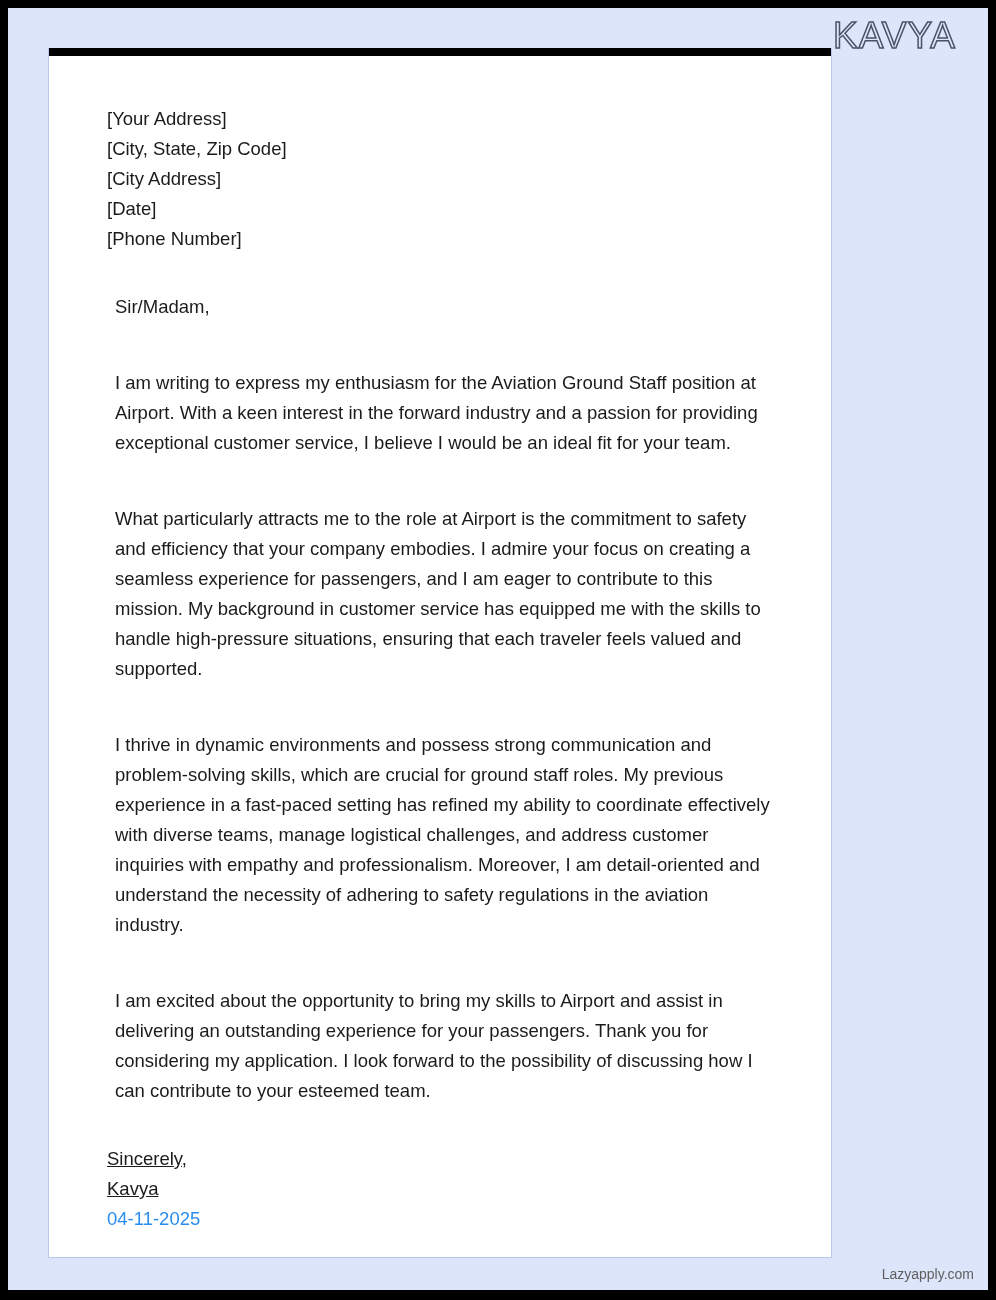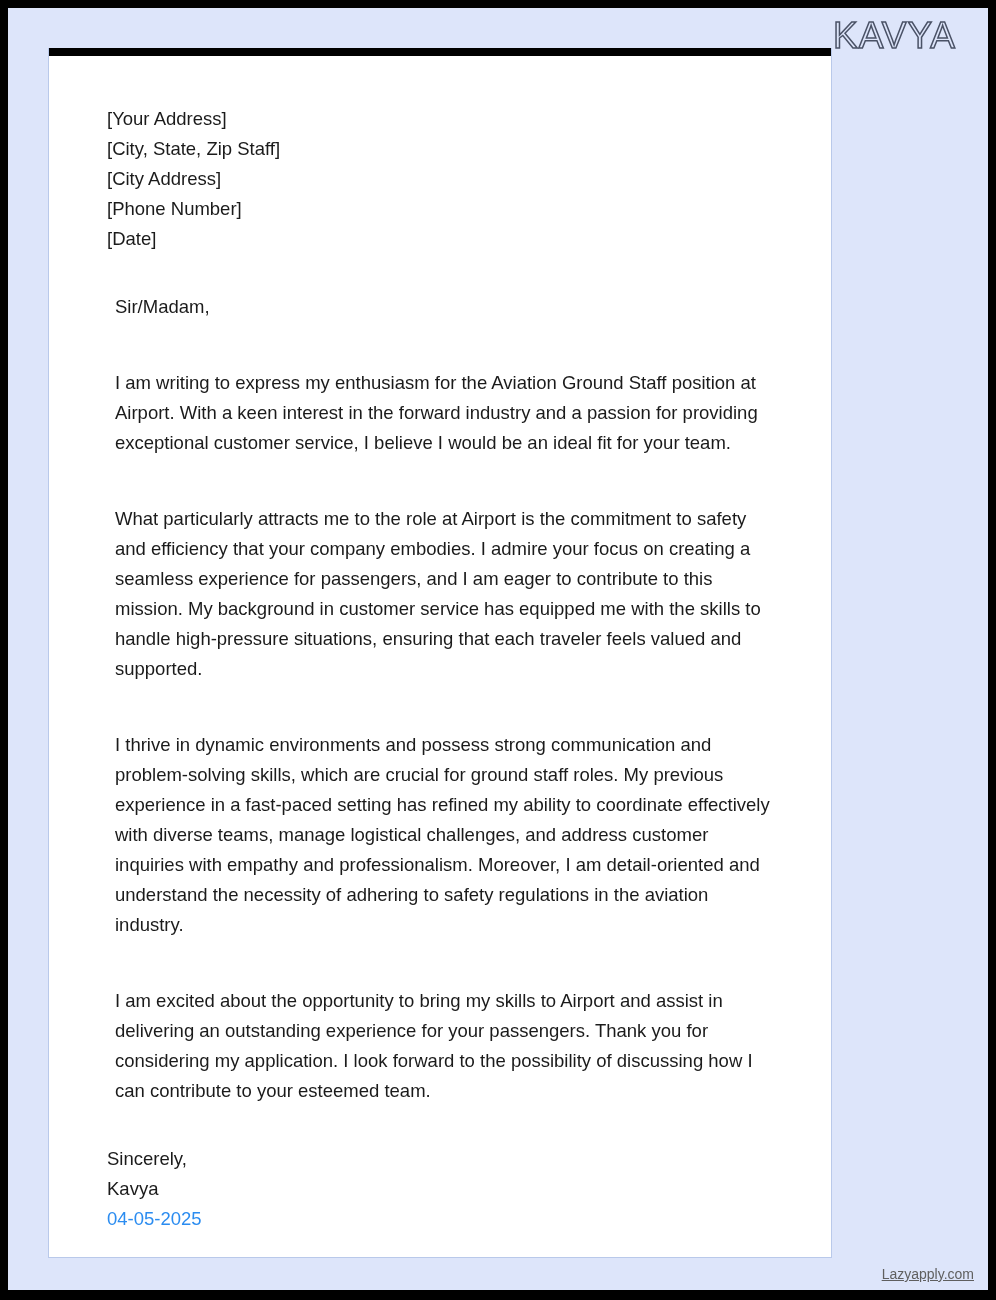--- a/index.html
+++ b/index.html
@@ -85,58 +85,58 @@
     height: 30px;
   }
 
   .para {
     margin: 8px;
     text-align: left;
   }
 
   .sig-line {
     display: block;
+    text-decoration: underline;
   }
 
   .date-stamp {
     display: block;
     color: #2b8cf0;
   }
 
   
   .footer-brand {
     position: absolute;
     right: 14px;
     bottom: 8px;
     font-family: "Liberation Sans", sans-serif;
     font-size: 14px;
     color: #5f5f5f;
     white-space: nowrap;
-    text-decoration: underline;
   }
 </style>
 </head>
 <body>
 
 <div class="page-frame">
 
   <div class="name-header">KAVYA</div>
 
   <div class="letter-card">
 
     <div class="top-rule"></div>
 
     <div class="letter-body">
 
       <div>
         <span class="addr-line">[Your Address]</span>
-        <span class="addr-line">[City, State, Zip Staff]</span>
+        <span class="addr-line">[City, State, Zip Code]</span>
         <span class="addr-line">[City Address]</span>
+        <span class="addr-line">[Date]</span>
         <span class="addr-line">[Phone Number]</span>
-        <span class="addr-line">[Date]</span>
       </div>
 
       <div class="block-gap"></div>
 
       <p class="para">Sir/Madam,</p>
 
       <div class="block-gap"></div>
 
       <p class="para">I am writing to express my enthusiasm for the Aviation Ground Staff position at Airport. With a keen interest in the forward industry and a passion for providing exceptional customer service, I believe I would be an ideal fit for your team.</p>
 
@@ -150,21 +150,21 @@
 
       <div class="block-gap"></div>
 
       <p class="para">I am excited about the opportunity to bring my skills to Airport and assist in delivering an outstanding experience for your passengers. Thank you for considering my application. I look forward to the possibility of discussing how I can contribute to your esteemed team.</p>
 
       <div class="block-gap"></div>
 
       <div>
         <span class="sig-line">Sincerely,</span>
         <span class="sig-line">Kavya</span>
-        <span class="date-stamp">04-05-2025</span>
+        <span class="date-stamp">04-11-2025</span>
       </div>
 
     </div>
 
   </div>
 
   <div class="footer-brand">Lazyapply.com</div>
 
 </div>
 

